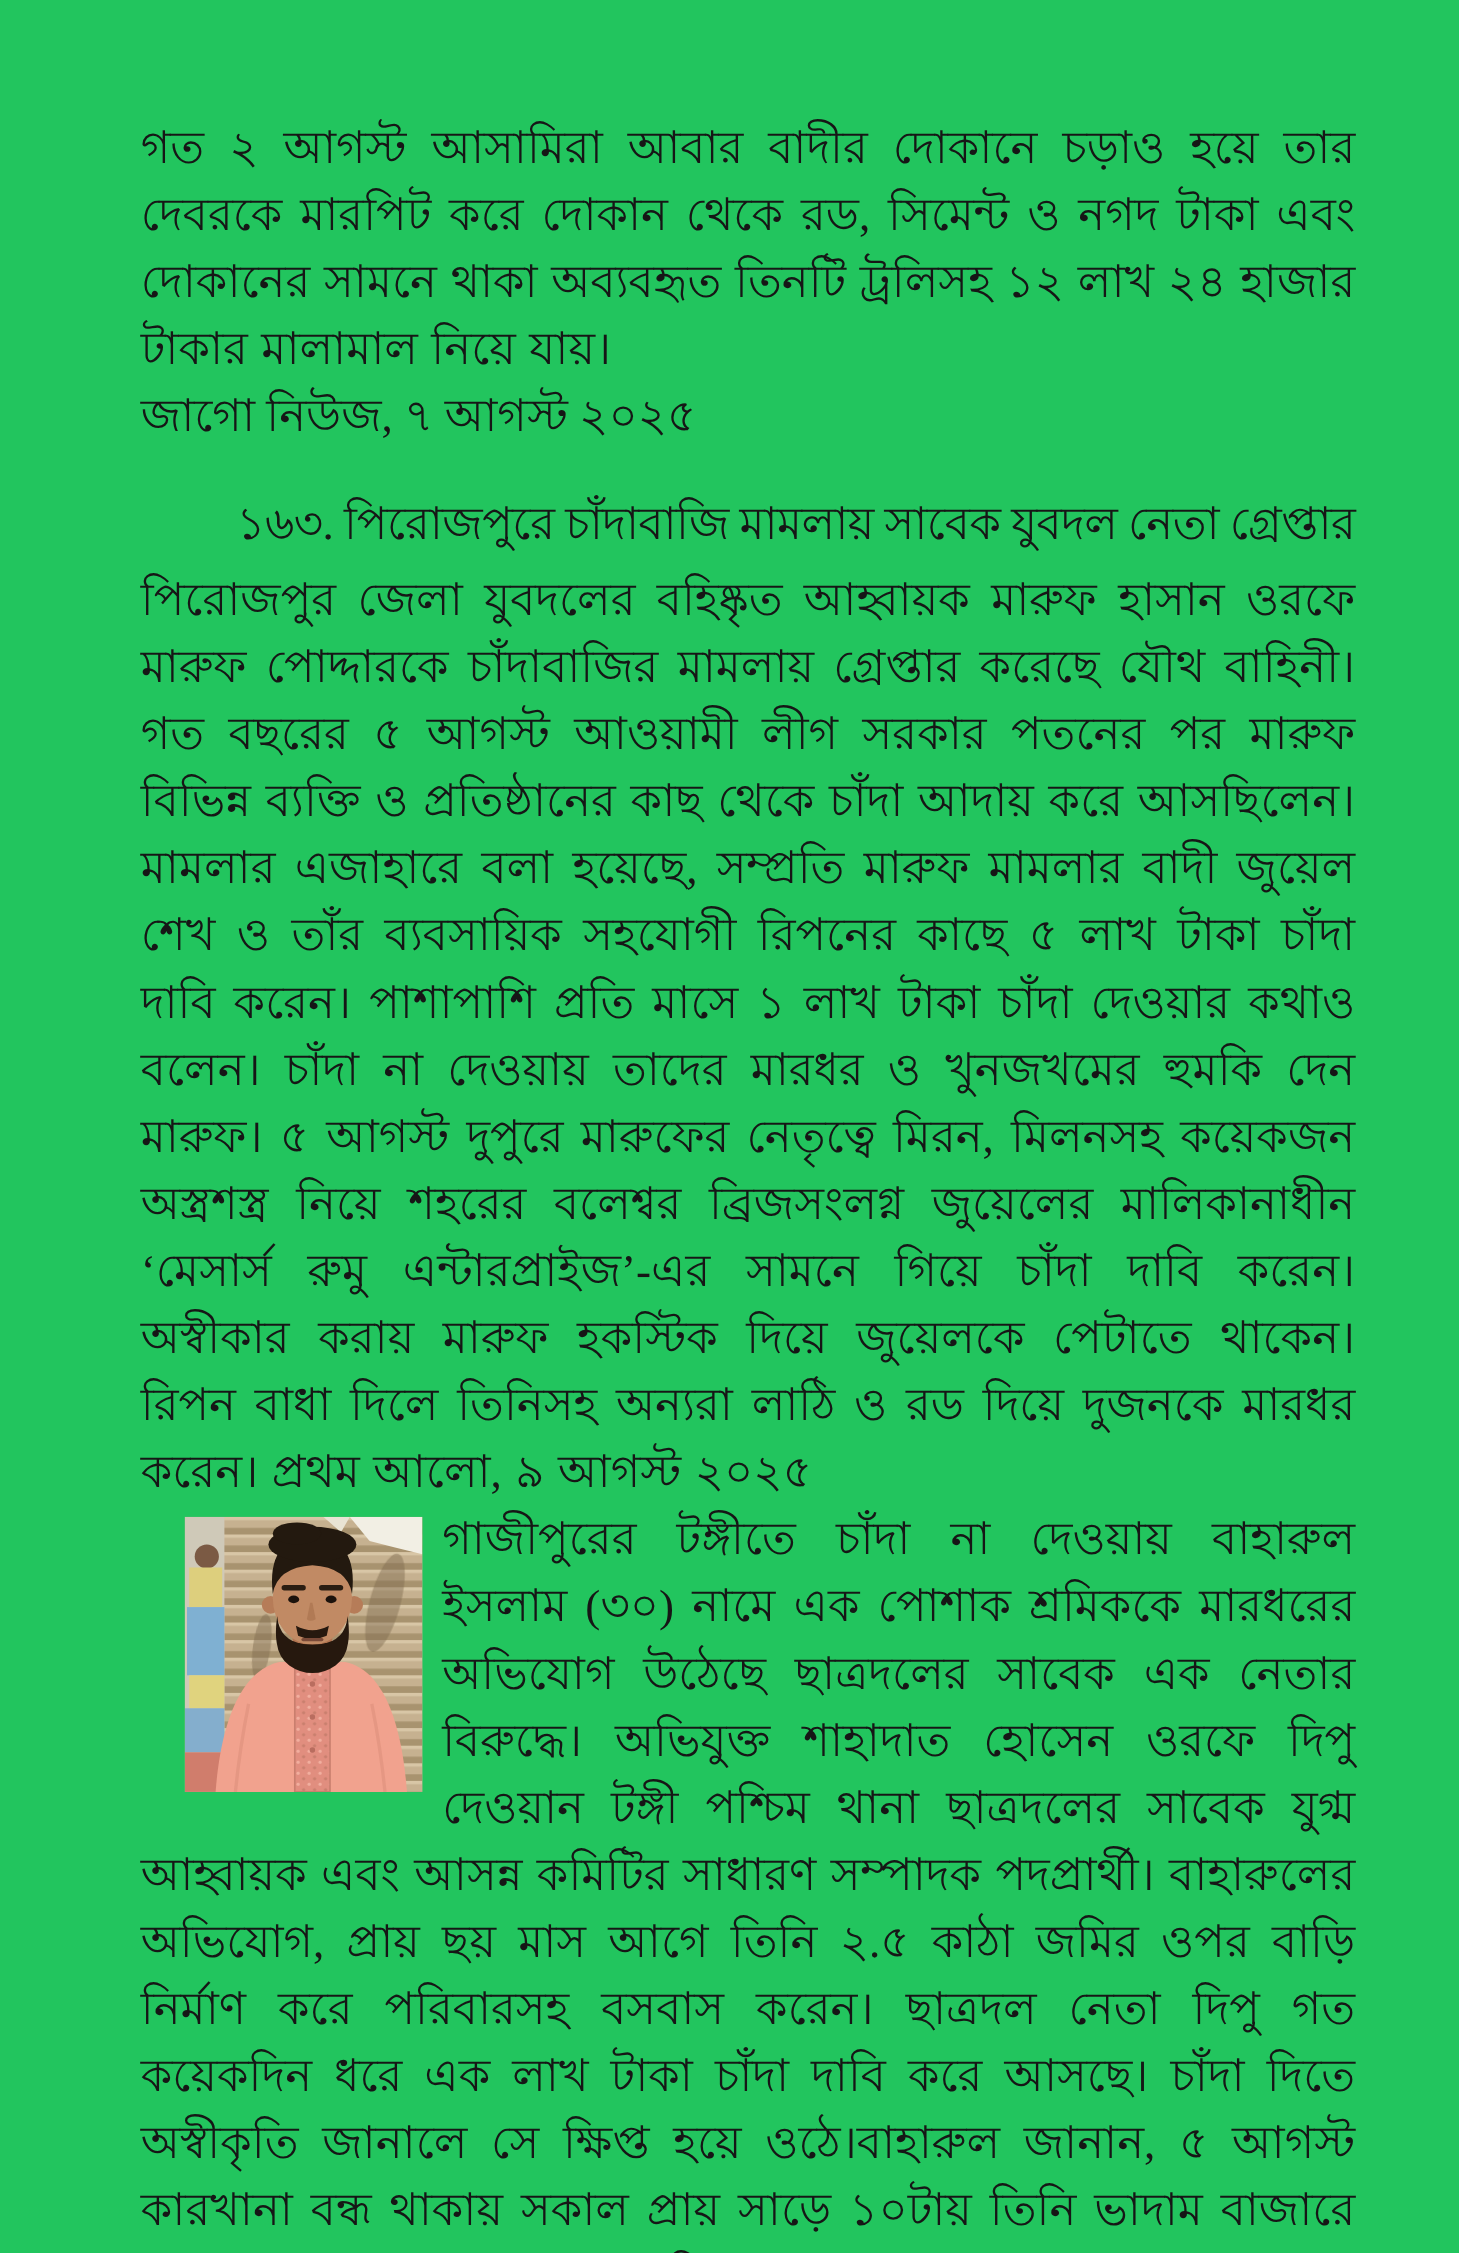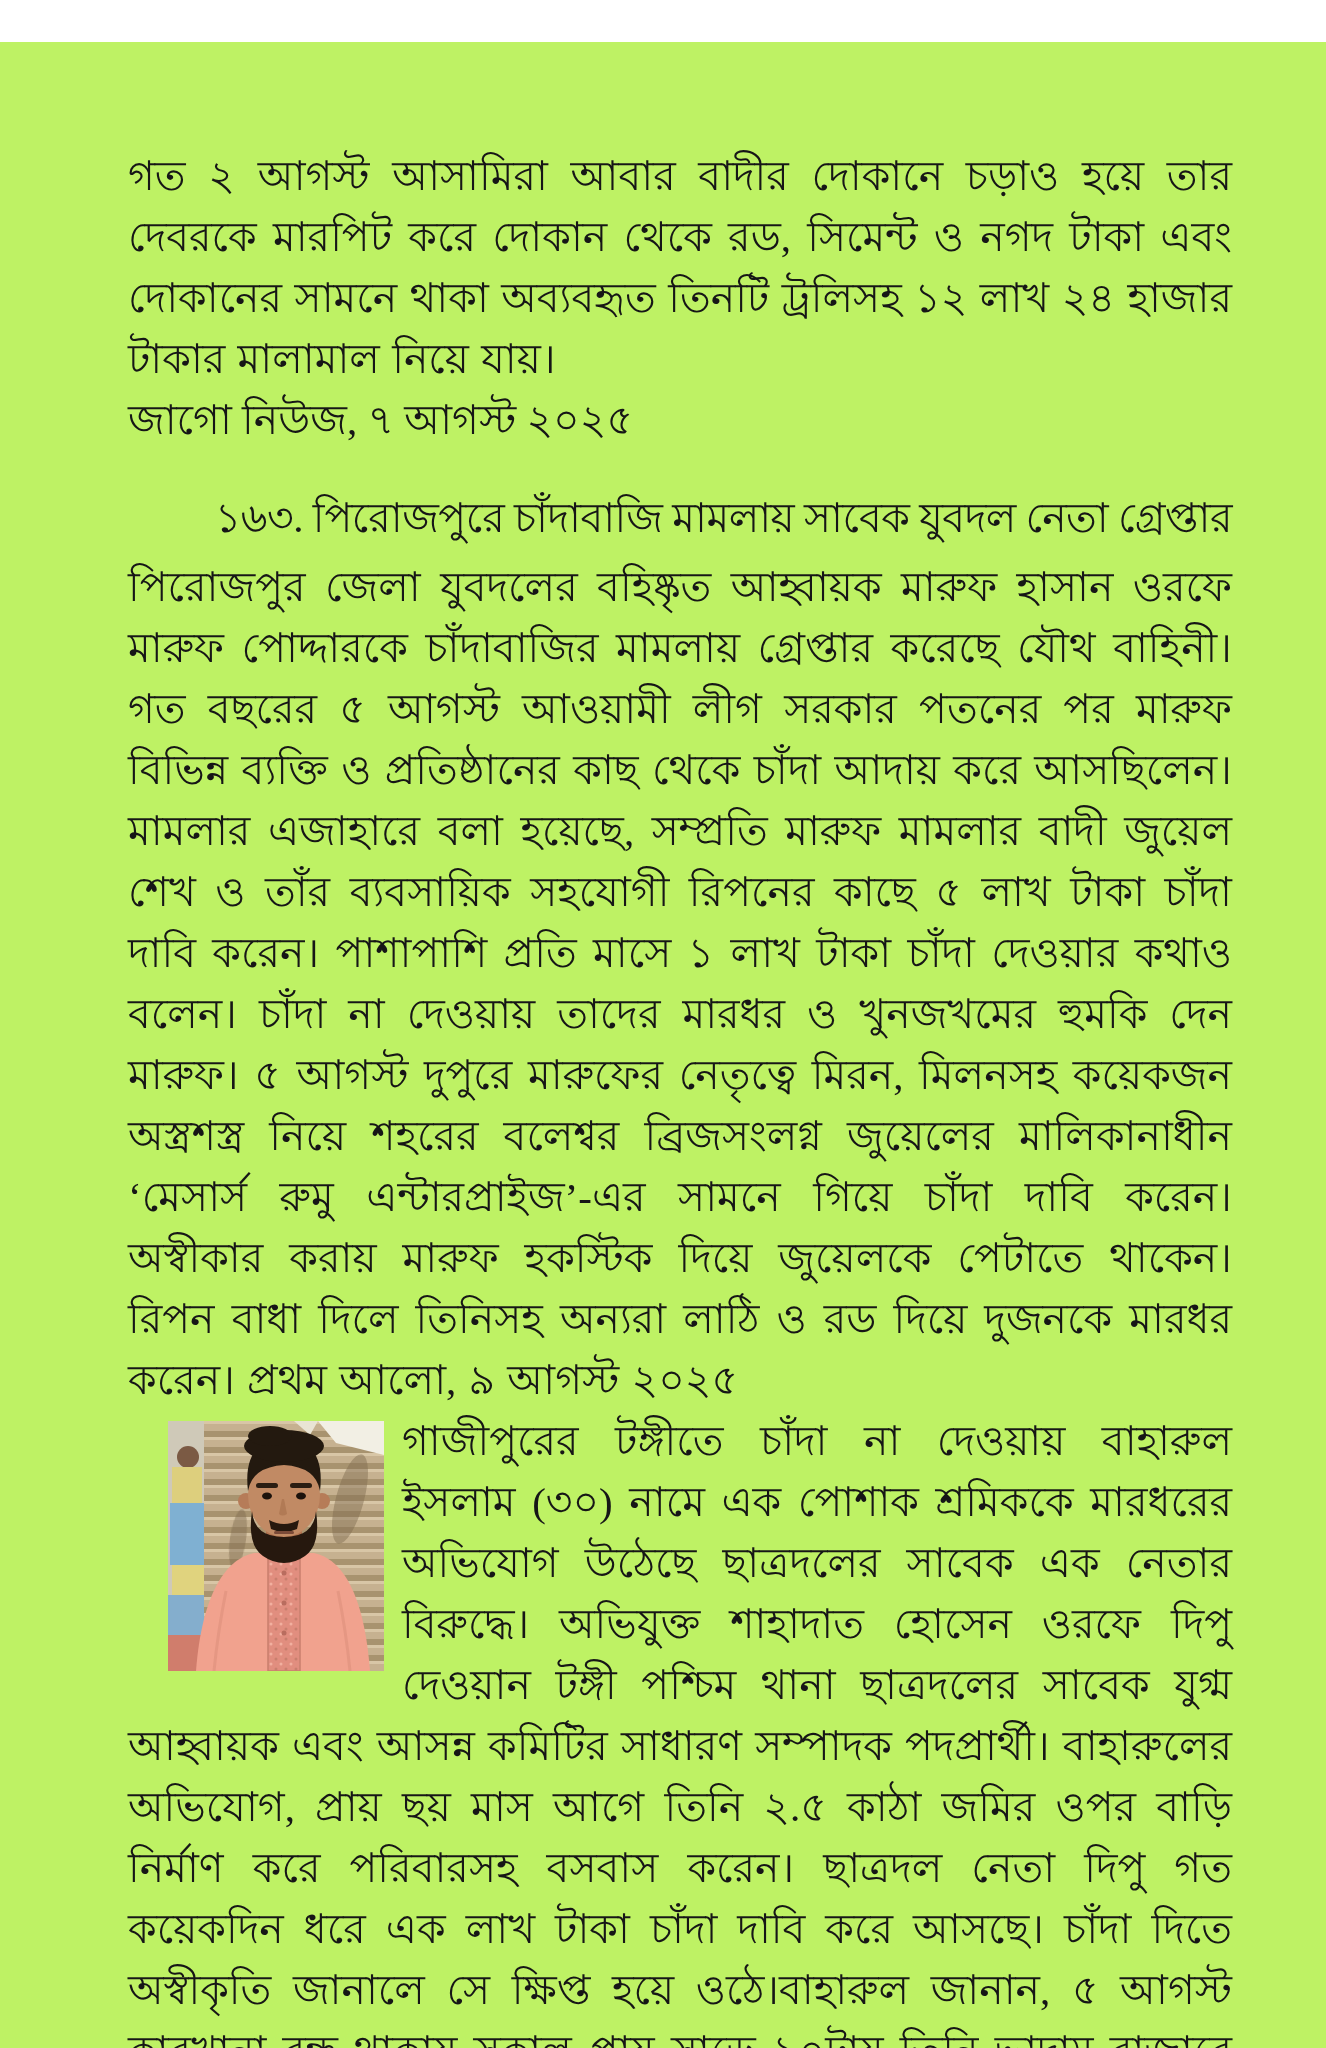--- a/index.html
+++ b/index.html
@@ -11,22 +11,21 @@
     width: 1326px;
     height: 2048px;
     position: relative;
     background: #ffffff;
     font-family: "Liberation Serif", "DejaVu Serif", serif;
     color: #161616;
   }
   .page {
     position: absolute;
     inset: 0;
-    background: #bef264;
-    margin-top: 42px;
+    background: #22c55e;
   }
   .text-column {
     position: absolute;
     left: 128px;
     top: 104px;
     width: 1104px;
   }
   .body-para {
     font-size: 41px;
     line-height: 61px;

